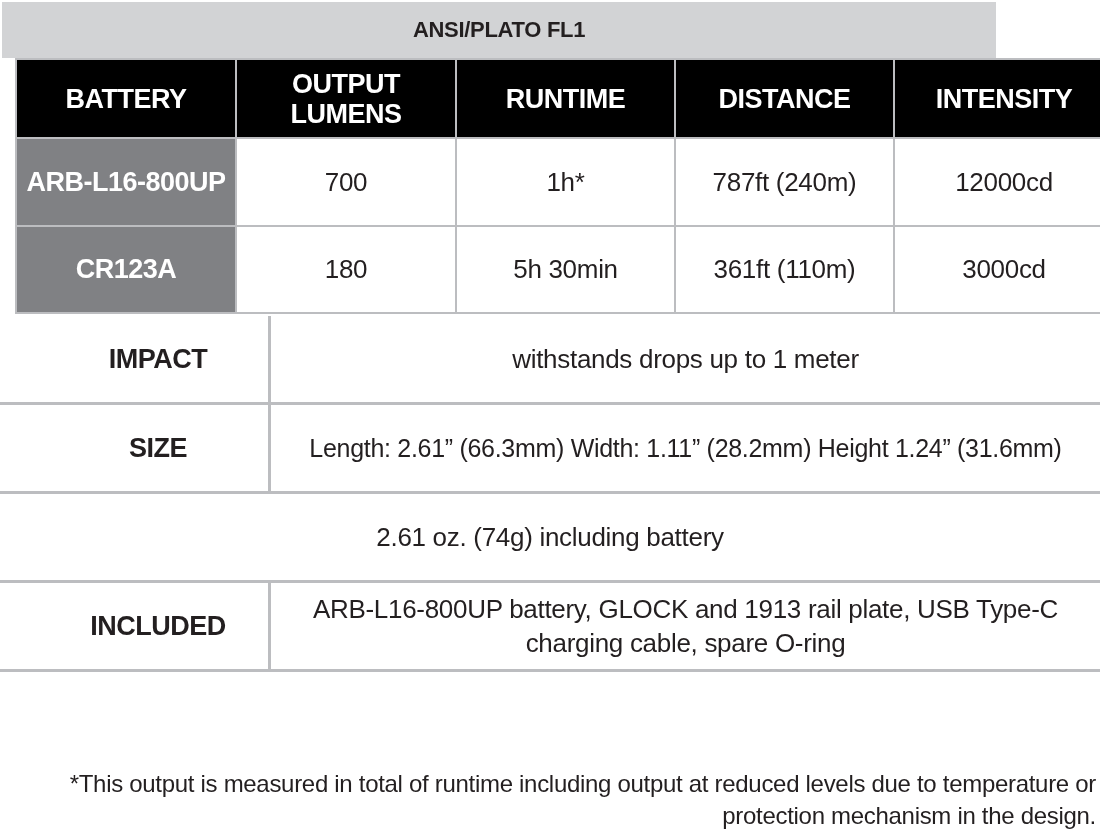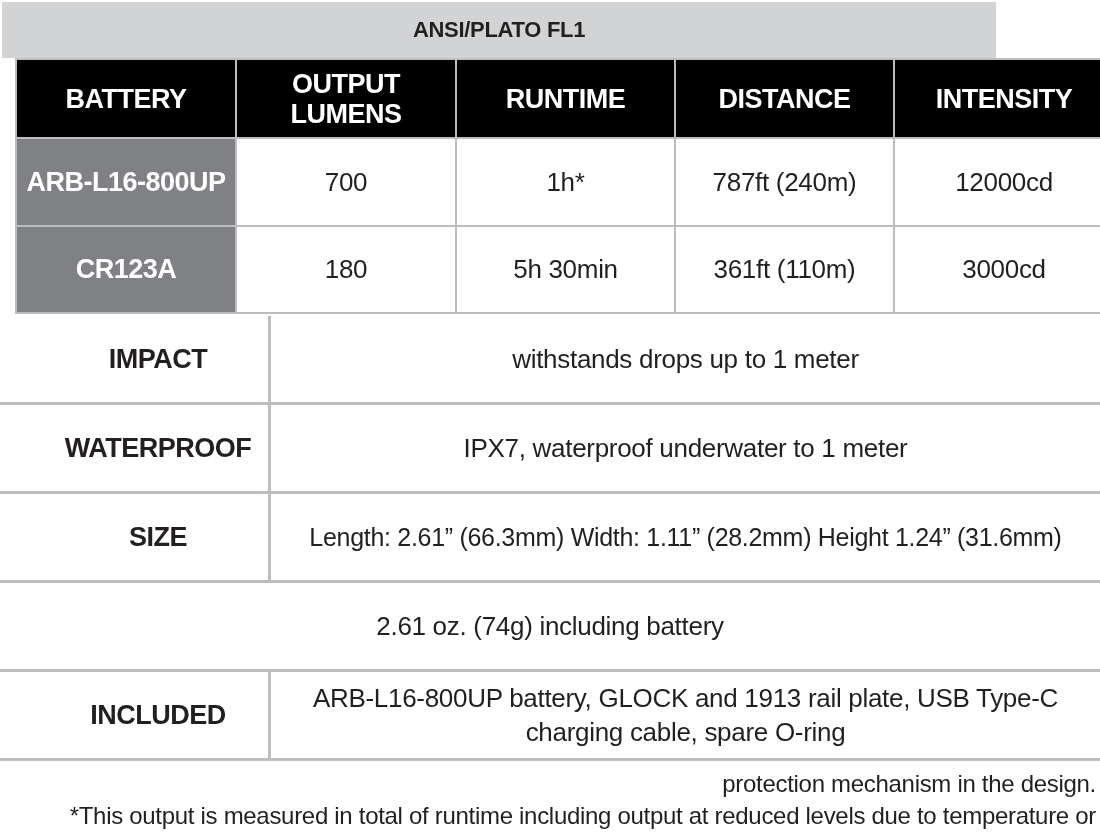--- a/index.html
+++ b/index.html
@@ -62,41 +62,37 @@
   </table>
 
 <div class="sep" style="position:absolute;left:0;top:137px;width:1100px;height:2px;z-index:-1;"></div>
 
 <div class="rows">
   <div class="srow">
     <div class="k">IMPACT</div>
     <div class="v">withstands drops up to 1 meter</div>
   </div>
   <div class="srow">
-    <div class="k">WATERPROOF</div>
-    <div class="v">IPX7, waterproof underwater to 1 meter</div>
-  </div>
-  <div class="srow">
     <div class="k">SIZE</div>
     <div class="v" style="font-size:25px;">Length: 2.61” (66.3mm) Width: 1.11” (28.2mm) Height 1.24” (31.6mm)</div>
   </div>
   <div class="srow">
     <div class="v">2.61 oz. (74g) including battery</div>
   </div>
   <div class="srow">
     <div class="k">INCLUDED</div>
     <div class="v" style="flex-direction:column;">
       <div>ARB-L16-800UP battery, GLOCK and 1913 rail plate, USB Type-C</div>
       <div>charging cable, spare O-ring</div>
     </div>
   </div>
 </div>
 
 <div class="footnote">
+  <div>*This output is measured in total of runtime including output at reduced levels due to temperature or</div>
   <div>protection mechanism in the design.</div>
-  <div>*This output is measured in total of runtime including output at reduced levels due to temperature or</div>
 </div>
 
 <style>
   table.spec { background:#bcbdc0; }
   .rows { border-top:0; }
   .srow { border-bottom:3px solid #bcbdc0; }
 </style>
 
 </body></html>

